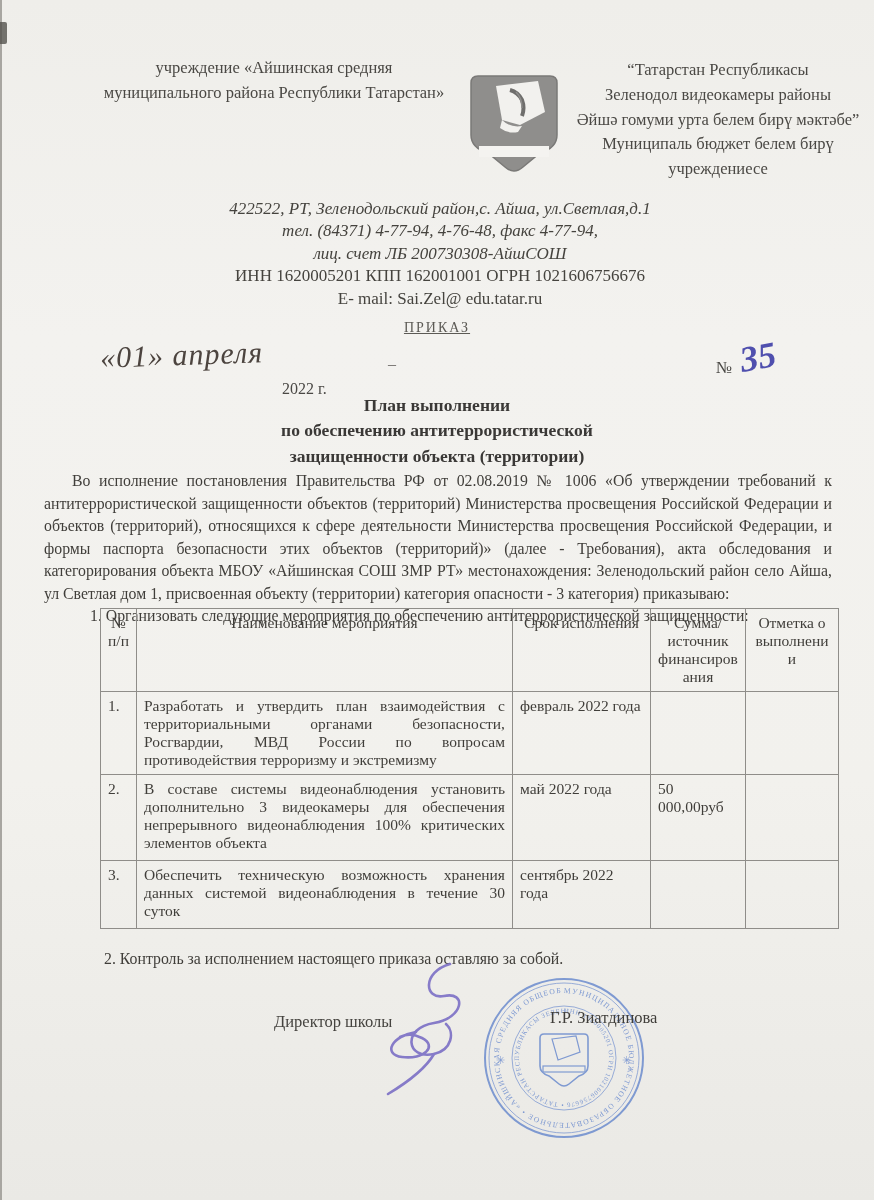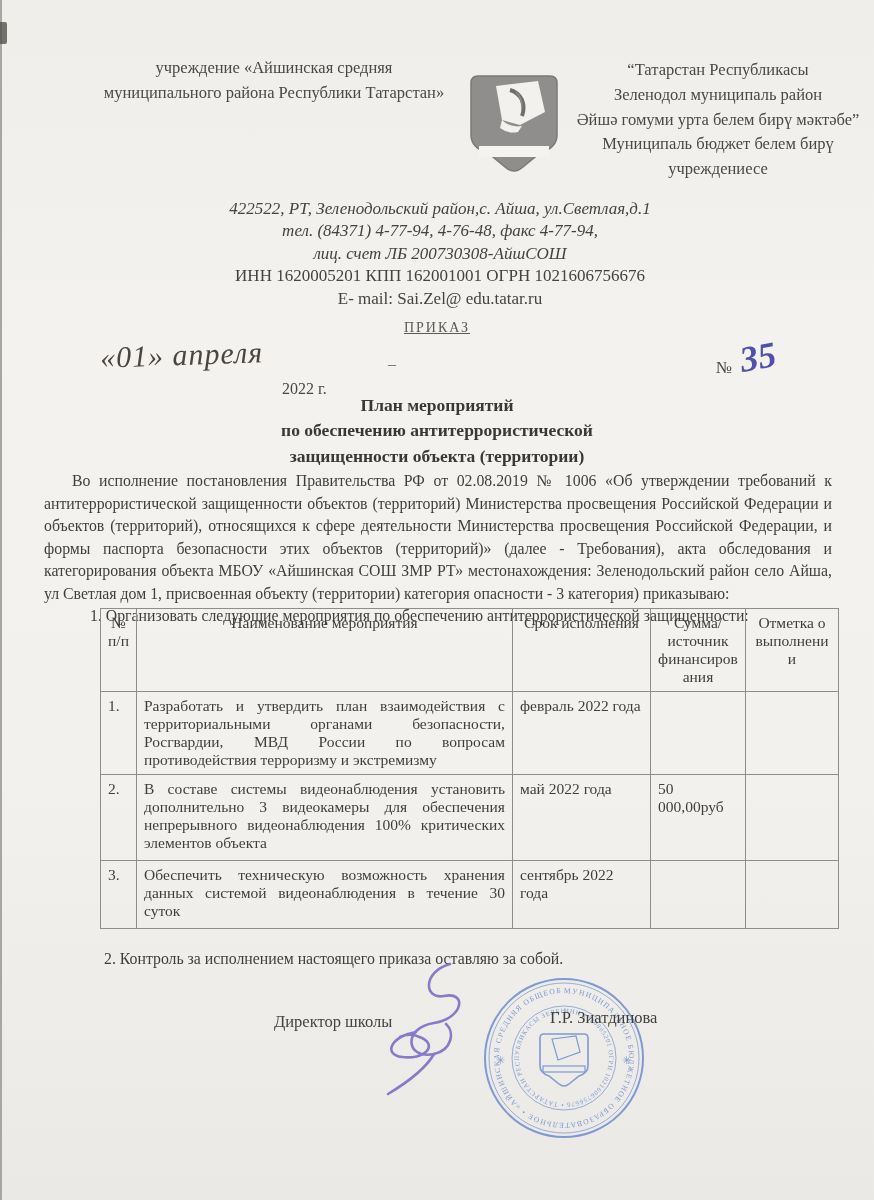--- a/index.html
+++ b/index.html
@@ -81,21 +81,21 @@
       <path d="M30 16 L72 11 L79 42 L54 55 L36 50 Z" fill="#f2f1ee"></path>
       <path d="M44 20 q8 2 12 10 q3 8 0 16" fill="none" stroke="#6f6e6c" stroke-width="4"></path>
       <path d="M50 22 q6 6 6 16" fill="none" stroke="#8f8e8c" stroke-width="1.5"></path>
       <path d="M36 50 q8 8 20 6 l-4 6 q-10 2 -18 -4 z" fill="#f2f1ee"></path>
       <rect x="13" y="76" width="70" height="11" fill="#f4f3f0"></rect>
     </svg>
   </div>
 
   <div class="abs org-right center">
     <div>“Татарстан Республикасы</div>
-    <div>Зеленодол муниципаль район</div>
+    <div>Зеленодол видеокамеры районы</div>
     <div>Әйшә гомуми урта белем бирү мәктәбе”</div>
     <div>Муниципаль бюджет  белем бирү</div>
     <div>учреждениесе</div>
   </div>
 
   <div class="abs contacts center">
     <div class="it">422522, РТ, Зеленодольский район,с. Айша, ул.Светлая,д.1</div>
     <div class="it">тел. (84371) 4-77-94, 4-76-48, факс 4-77-94,</div>
     <div class="it">лиц. счет    ЛБ 200730308-АйшСОШ</div>
     <div>ИНН 1620005201       КПП 162001001 ОГРН  1021606756676</div>
@@ -104,21 +104,21 @@
 
   <div class="abs doc-type center">ПРИКАЗ</div>
 
   <div class="abs hand-date">«01» апреля</div>
   <div class="abs typed-date">2022  г.</div>
   <div class="abs dash">–</div>
   <div class="abs num-label">№</div>
   <div class="abs num-value">35</div>
 
   <div class="abs title center">
-    <div>План мероприятий</div>
+    <div>План выполнении</div>
     <div>по обеспечению антитеррористической</div>
     <div>защищенности объекта (территории)</div>
   </div>
 
   <div class="abs para">
     <p>Во  исполнение  постановления  Правительства  РФ  от  02.08.2019  №  1006  «Об утверждении требований к антитеррористической защищенности объектов (территорий) Министерства просвещения Российской Федерации и объектов (территорий), относящихся к сфере деятельности Министерства просвещения Российской Федерации, и формы паспорта безопасности этих объектов (территорий)»   (далее    -   Требования),   акта обследования и категорирования объекта МБОУ «Айшинская СОШ ЗМР РТ» местонахождения: Зеленодольский район село Айша, ул Светлая дом 1, присвоенная   объекту   (территории) категория опасности - 3 категория) приказываю:</p>
     <p class="item">1. Организовать    следующие     мероприятия    по    обеспечению антитеррористической защищенности:</p>
   </div>
 
   <table class="plan">

